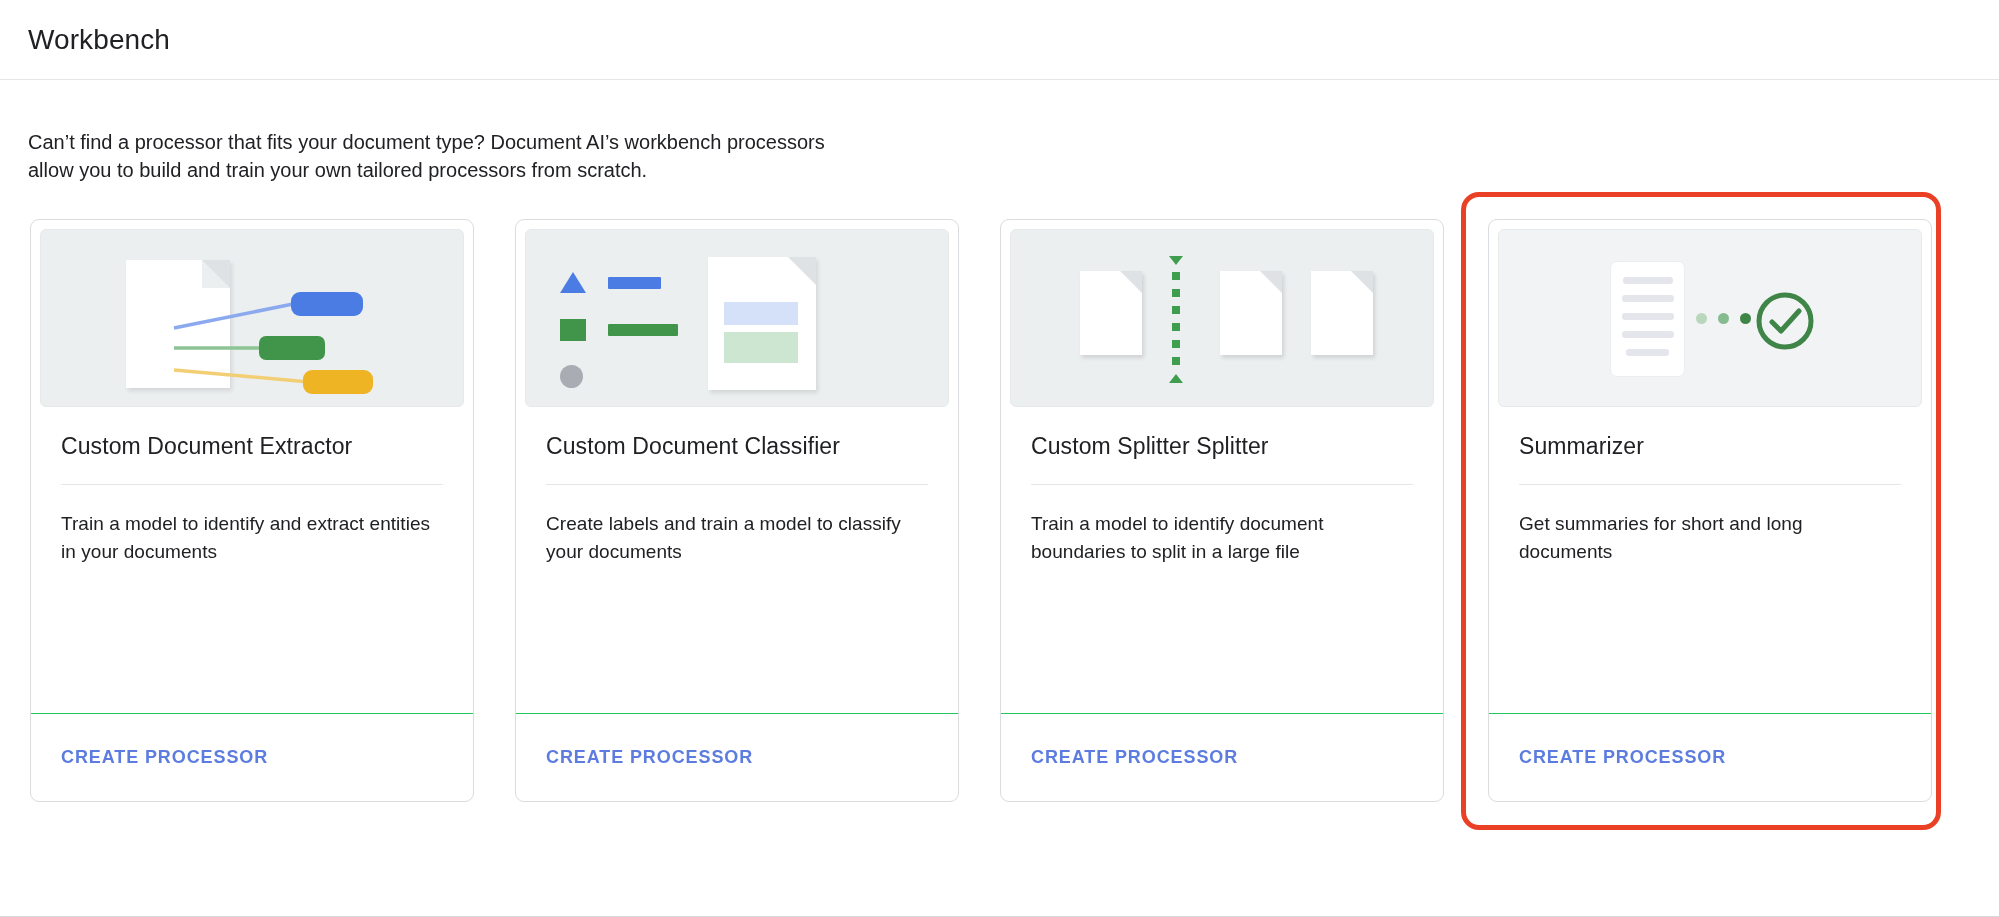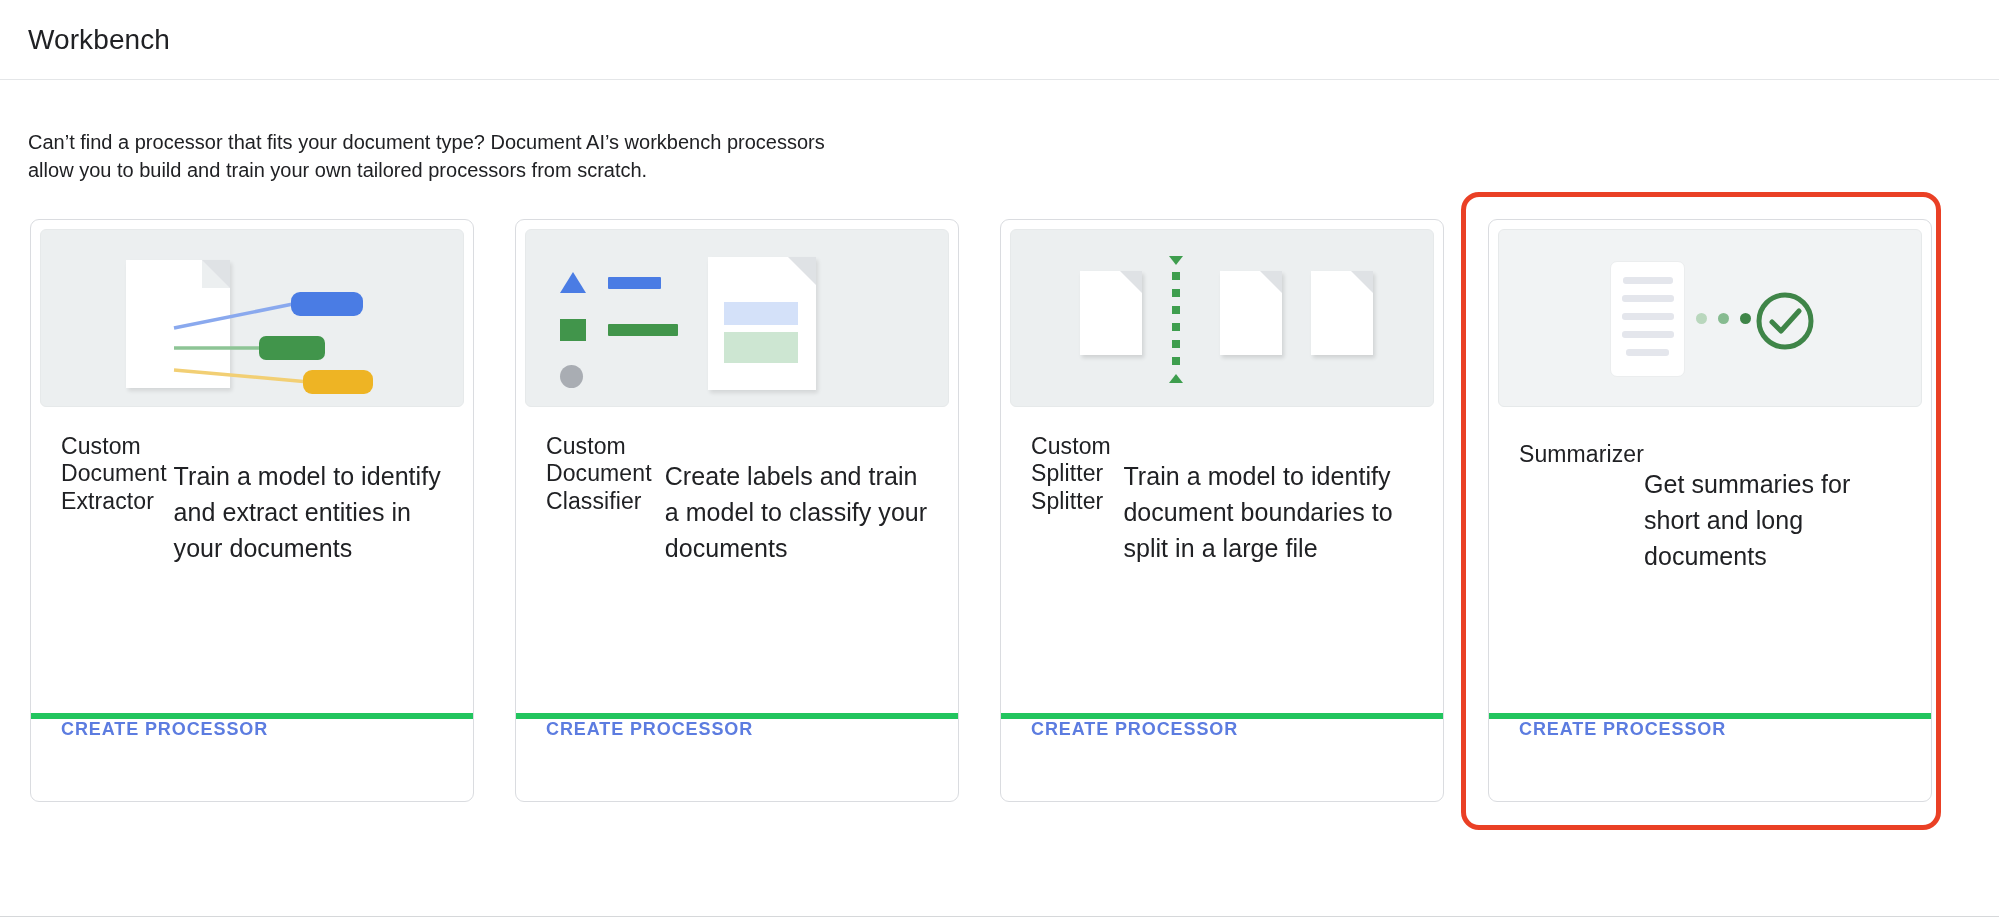--- a/index.html
+++ b/index.html
@@ -70,69 +70,68 @@
     width: 480px;
     height: 638px;
     border: 5px solid #ea4025;
     border-radius: 18px;
     pointer-events: none;
   }
   .card-slot.is-highlighted .card {
     width: 444px;
     height: 583px;
     margin-left: 3px;
-    gap: 8px;
   }
 
   
   .card-illo {
     height: 178px;
     margin: 9px 9px 0 9px;
     background: #eceff0;
     border: 1px solid #e6e9ea;
     border-radius: 6px;
     position: relative;
     flex: none;
     overflow: hidden;
   }
   .card-slot.is-highlighted .card-illo { background: #f1f3f4; }
 
   
   .card-body {
     padding: 26px 30px 0 30px;
     flex: 1 1 auto;
     display: flex;
-    flex-direction: row;
+    flex-direction: column;
   }
   .card-name {
     font-size: 23px;
     font-weight: 400;
     color: #202124;
     line-height: 1.2;
     letter-spacing: 0.1px;
   }
   .card-rule {
     height: 1px;
     background: #e4e6e8;
     margin: 24px 0 0 0;
   }
   .card-desc {
     margin-top: 25px;
-    font-size: 25px;
+    font-size: 19px;
     line-height: 1.45;
     color: #202124;
     letter-spacing: 0.05px;
   }
 
   
   .card-footer {
-    border-top: 6px solid #22c55e;
+    border-top: 1px solid #22c55e;
     height: 88px;
     display: flex;
-    align-items: flex-start;
+    align-items: center;
     padding-left: 30px;
     flex: none;
   }
   .create-btn {
     background: none;
     border: none;
     padding: 0;
     font-family: "Liberation Sans", sans-serif;
     font-size: 18px;
     font-weight: 700;

